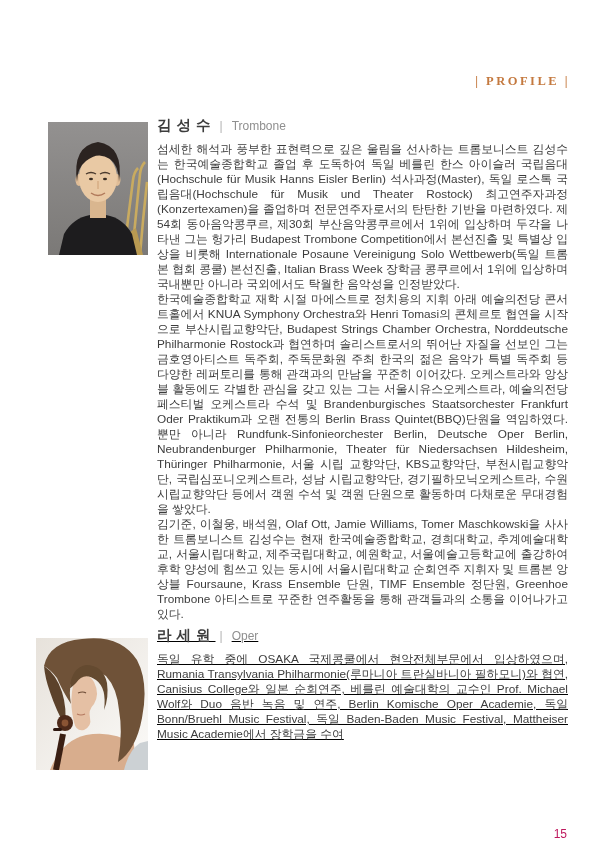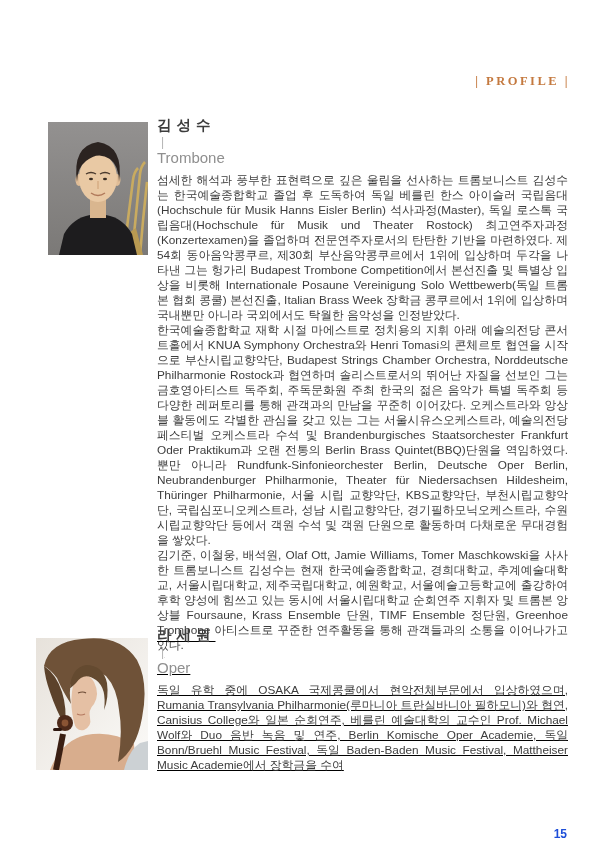--- a/index.html
+++ b/index.html
@@ -17,33 +17,33 @@
   }
   .profile{
     position:absolute;display:flex;align-items:flex-start;
   }
   .profile-1{left:48px;top:92px;width:520px;}
   .profile-2{left:36px;top:602px;width:532px;text-decoration:underline;}
   .photo{flex:none;line-height:0;}
   .photo-1{width:100px;height:133px;margin-top:6px;}
   .photo-2{width:112px;height:132px;margin-top:12px;}
   .content{flex:1;margin-left:9px;min-width:0;}
-  .name-row{display:flex;align-items:flex-start;margin:0 0 7px 0;flex-direction:column;}
+  .name-row{display:flex;align-items:center;margin:0 0 7px 0;}
   .name{
     font-size:14.5px;font-weight:bold;letter-spacing:5px;color:#3d3d3d;
   }
   .sep{color:#b3b3b3;font-size:12px;margin:0 9px 0 4px;font-weight:400;}
-  .role{font-size:15px;color:#8f8f8f;}
+  .role{font-size:12px;color:#8f8f8f;}
   .bio p{
     margin:0;font-size:11.8px;line-height:15px;text-align:justify;
     color:#3c3c3c;word-break:normal;
   }
   .page-number{
     position:absolute;top:803px;right:33px;
-    font-size:12px;color:#1d4ed8;font-weight:bold;
+    font-size:12px;color:#be185d;
   }
 </style>
 </head>
 <body>
 
 <div class="page">
 
   <div class="profile-header">| PROFILE |</div>
 
   <section class="profile profile-1">

